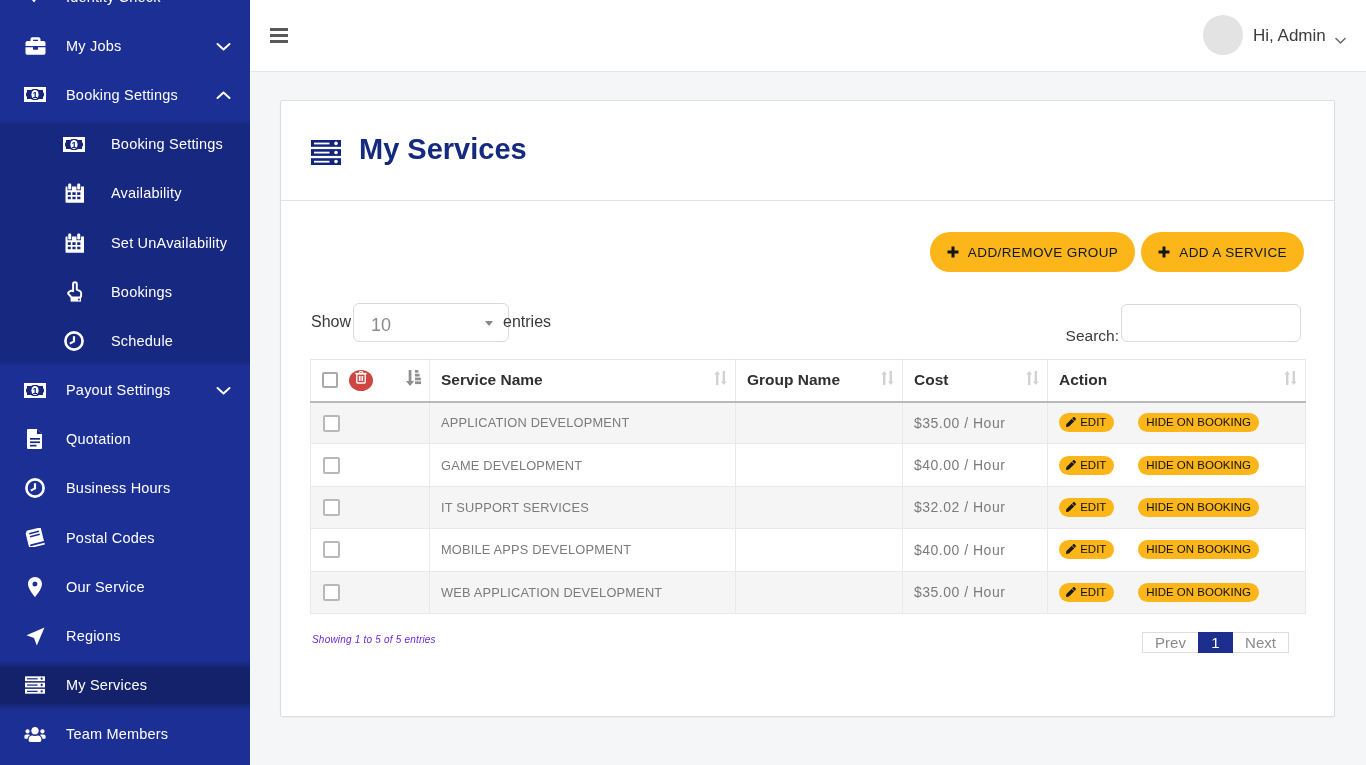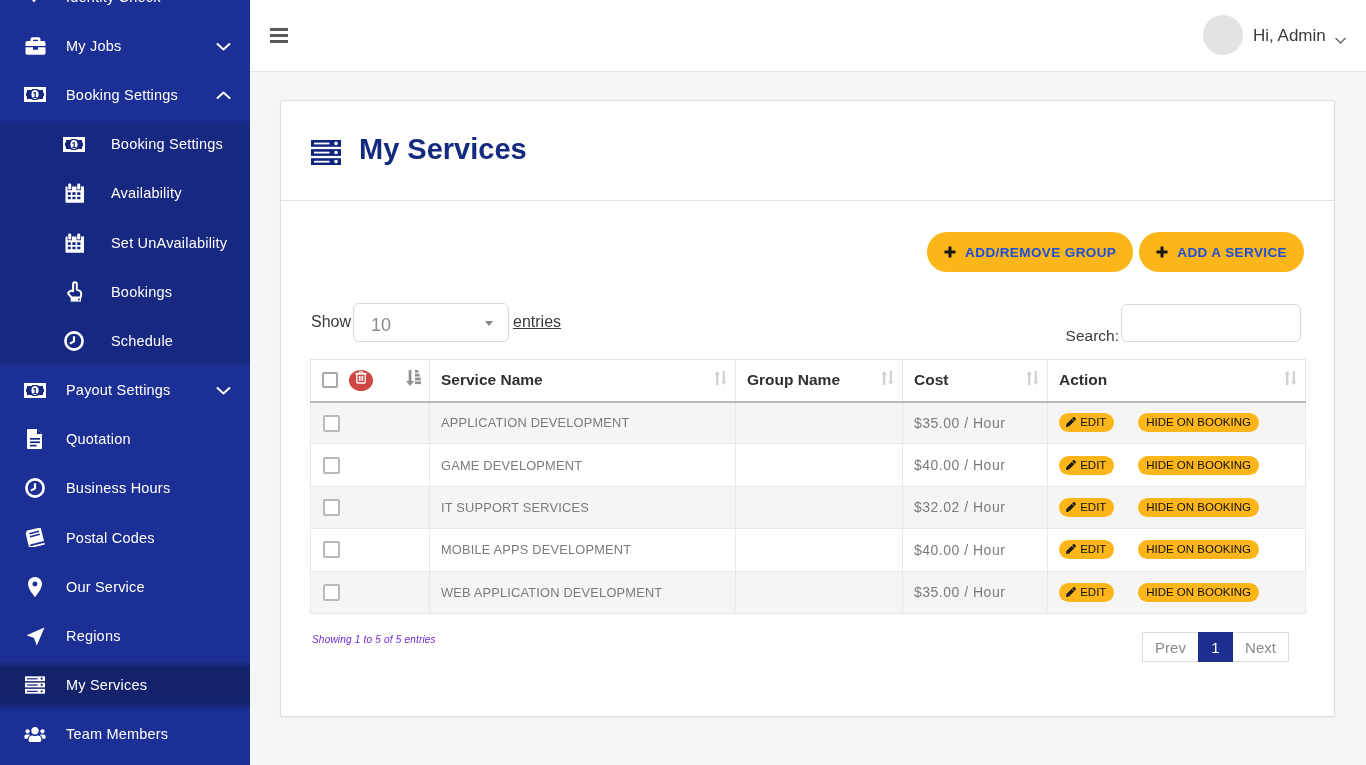--- a/index.html
+++ b/index.html
@@ -21,48 +21,48 @@
 .burger div { height:3px; background:#595959; margin-bottom:3px; }
 .avatar { position:absolute; left:953px; top:15px; width:40px; height:40px; border-radius:50%; background:#e3e3e3; }
 .hiadmin { position:absolute; left:1003px; top:26px; font-size:17px; color:#3c3c3c; }
 .topchev { position:absolute; left:1085px; top:31px; }
 .main { position:absolute; left:250px; top:72px; width:1116px; height:693px; background:#f5f6f7; }
 .card { position:absolute; left:30px; top:28px; width:1055px; height:617px; background:#fff; border:1px solid #dedede; border-radius:2px; box-shadow:0 1px 2px rgba(0,0,0,.04); }
 .card-head { position:relative; height:100px; border-bottom:1px solid #e2e2e2; }
 .card-head .hicon { position:absolute; left:30px; top:39px; }
 .card-head h1 { position:absolute; left:78px; top:32px; font-size:29px; font-weight:bold; color:#142a7e; }
 .btnrow { position:absolute; top:131px; right:30px; display:flex; gap:6px; }
-.btn { height:40px; border-radius:20px; background:#fcb61a; color:#1d4ed8; font-size:13.5px; font-weight:bold; letter-spacing:.4px; display:flex; align-items:center; padding:0 17px; }
+.btn { height:40px; border-radius:20px; background:#fcb61a; color:#0f172a; font-size:13.5px; font-weight:normal; letter-spacing:.4px; display:flex; align-items:center; padding:0 17px; }
 .btn .plus { margin-right:9px; display:flex; }
 .ctrlrow { position:absolute; top:202px; left:30px; right:30px; height:40px; }
 .showlbl { position:absolute; left:0; top:10px; font-size:16px; color:#3a3a3a; }
 .selectbox { position:absolute; left:42px; top:0; width:156px; height:39px; border:1px solid #d9d9d9; border-radius:6px; background:#fff; }
 .selectbox .val { position:absolute; left:17px; top:11px; font-size:18px; color:#8b8b8b; }
 .selectbox .car { position:absolute; right:15px; top:17px; width:0; height:0; border-left:4.5px solid transparent; border-right:4.5px solid transparent; border-top:5.5px solid #868686; }
-.entlbl { position:absolute; left:202px; top:10px; font-size:16px; color:#3a3a3a;text-decoration:underline; }
+.entlbl { position:absolute; left:192px; top:10px; font-size:16px; color:#3a3a3a; }
 .searchlbl { position:absolute; right:185px; top:10px; font-size:15.5px; color:#3a3a3a;margin-top:14px; }
 .searchbox { position:absolute; right:3px; top:1px; width:180px; height:38px; border:1px solid #d9d9d9; border-radius:6px; background:#fff; }
 table.dt { position:absolute; left:29px; top:258px; width:995px; border-collapse:collapse; table-layout:fixed; }
 table.dt th, table.dt td { border:1px solid #e9e9e9; }
 table.dt thead th { height:42px; background:#fff; border-top:1px solid #e4e4e4; border-bottom:2px solid #b9b9b9; text-align:left; font-size:15.5px; color:#303030; padding:0 10px 0 11px; position:relative; }
 table.dt td { height:42.4px; font-size:12.8px; color:#7b7b7b; padding:0 10px 0 11px; letter-spacing:.2px; }
 table.dt td.cost { font-size:14px; letter-spacing:.5px; }
 table.dt tr.odd td { background:#f5f5f5; }
 table.dt tr.even td { background:#fff; }
 .sorticon { position:absolute; right:8px; top:50%; transform:translateY(-50%); }
 .hcheck { width:16px; height:16px; border:2px solid #a9a9a9; border-radius:2px; display:inline-block; vertical-align:middle; background:#fff; }
 .rcheck { width:17px; height:17px; border:2px solid #b9b9b9; border-radius:2px; display:inline-block; vertical-align:middle; background:#fff; margin-left:1px; }
 .delbtn { display:inline-block; vertical-align:middle; width:24px; height:21px; border-radius:50%; background:#ce4642; line-height:19px; margin-left:11px; text-align:center; }
 .pill { display:inline-block; height:19px; line-height:19px; border-radius:10px; background:#fcb61a; color:#111; font-size:11.5px; padding:0 8px; letter-spacing:0; }
 .pill + .pill { margin-left:20px; }
 .pill svg { vertical-align:-1px; margin-right:1px; margin-left:-1px; }
 .footrow { position:absolute; left:30px; top:525px; right:30px; height:36px; }
 .showing { position:absolute; left:1px; top:8px; font-size:10px; color:#6d28d9; letter-spacing:.2px;font-style:italic; }
 .pager { position:absolute; right:15px; top:6px; display:flex; height:35px; }
-.pager .pg { height:30px; display:flex; align-items:center; justify-content:center; font-size:15px; color:#8a8a8a; background:#fff; border:1px solid #ddd; }
+.pager .pg { height:21px; display:flex; align-items:center; justify-content:center; font-size:15px; color:#8a8a8a; background:#fff; border:1px solid #ddd; }
 .pager .prev { width:56px; border-right:none; }
 .pager .cur { width:35px; background:#1d2f8e; color:#fff; border-color:#1d2f8e; }
 .pager .next { width:56px; border-left:none; }
 </style>
 </head>
 <body>
 <div class="sidebar">
   <div class="snav">
     <div class="sitem">
         <span class="ic">

